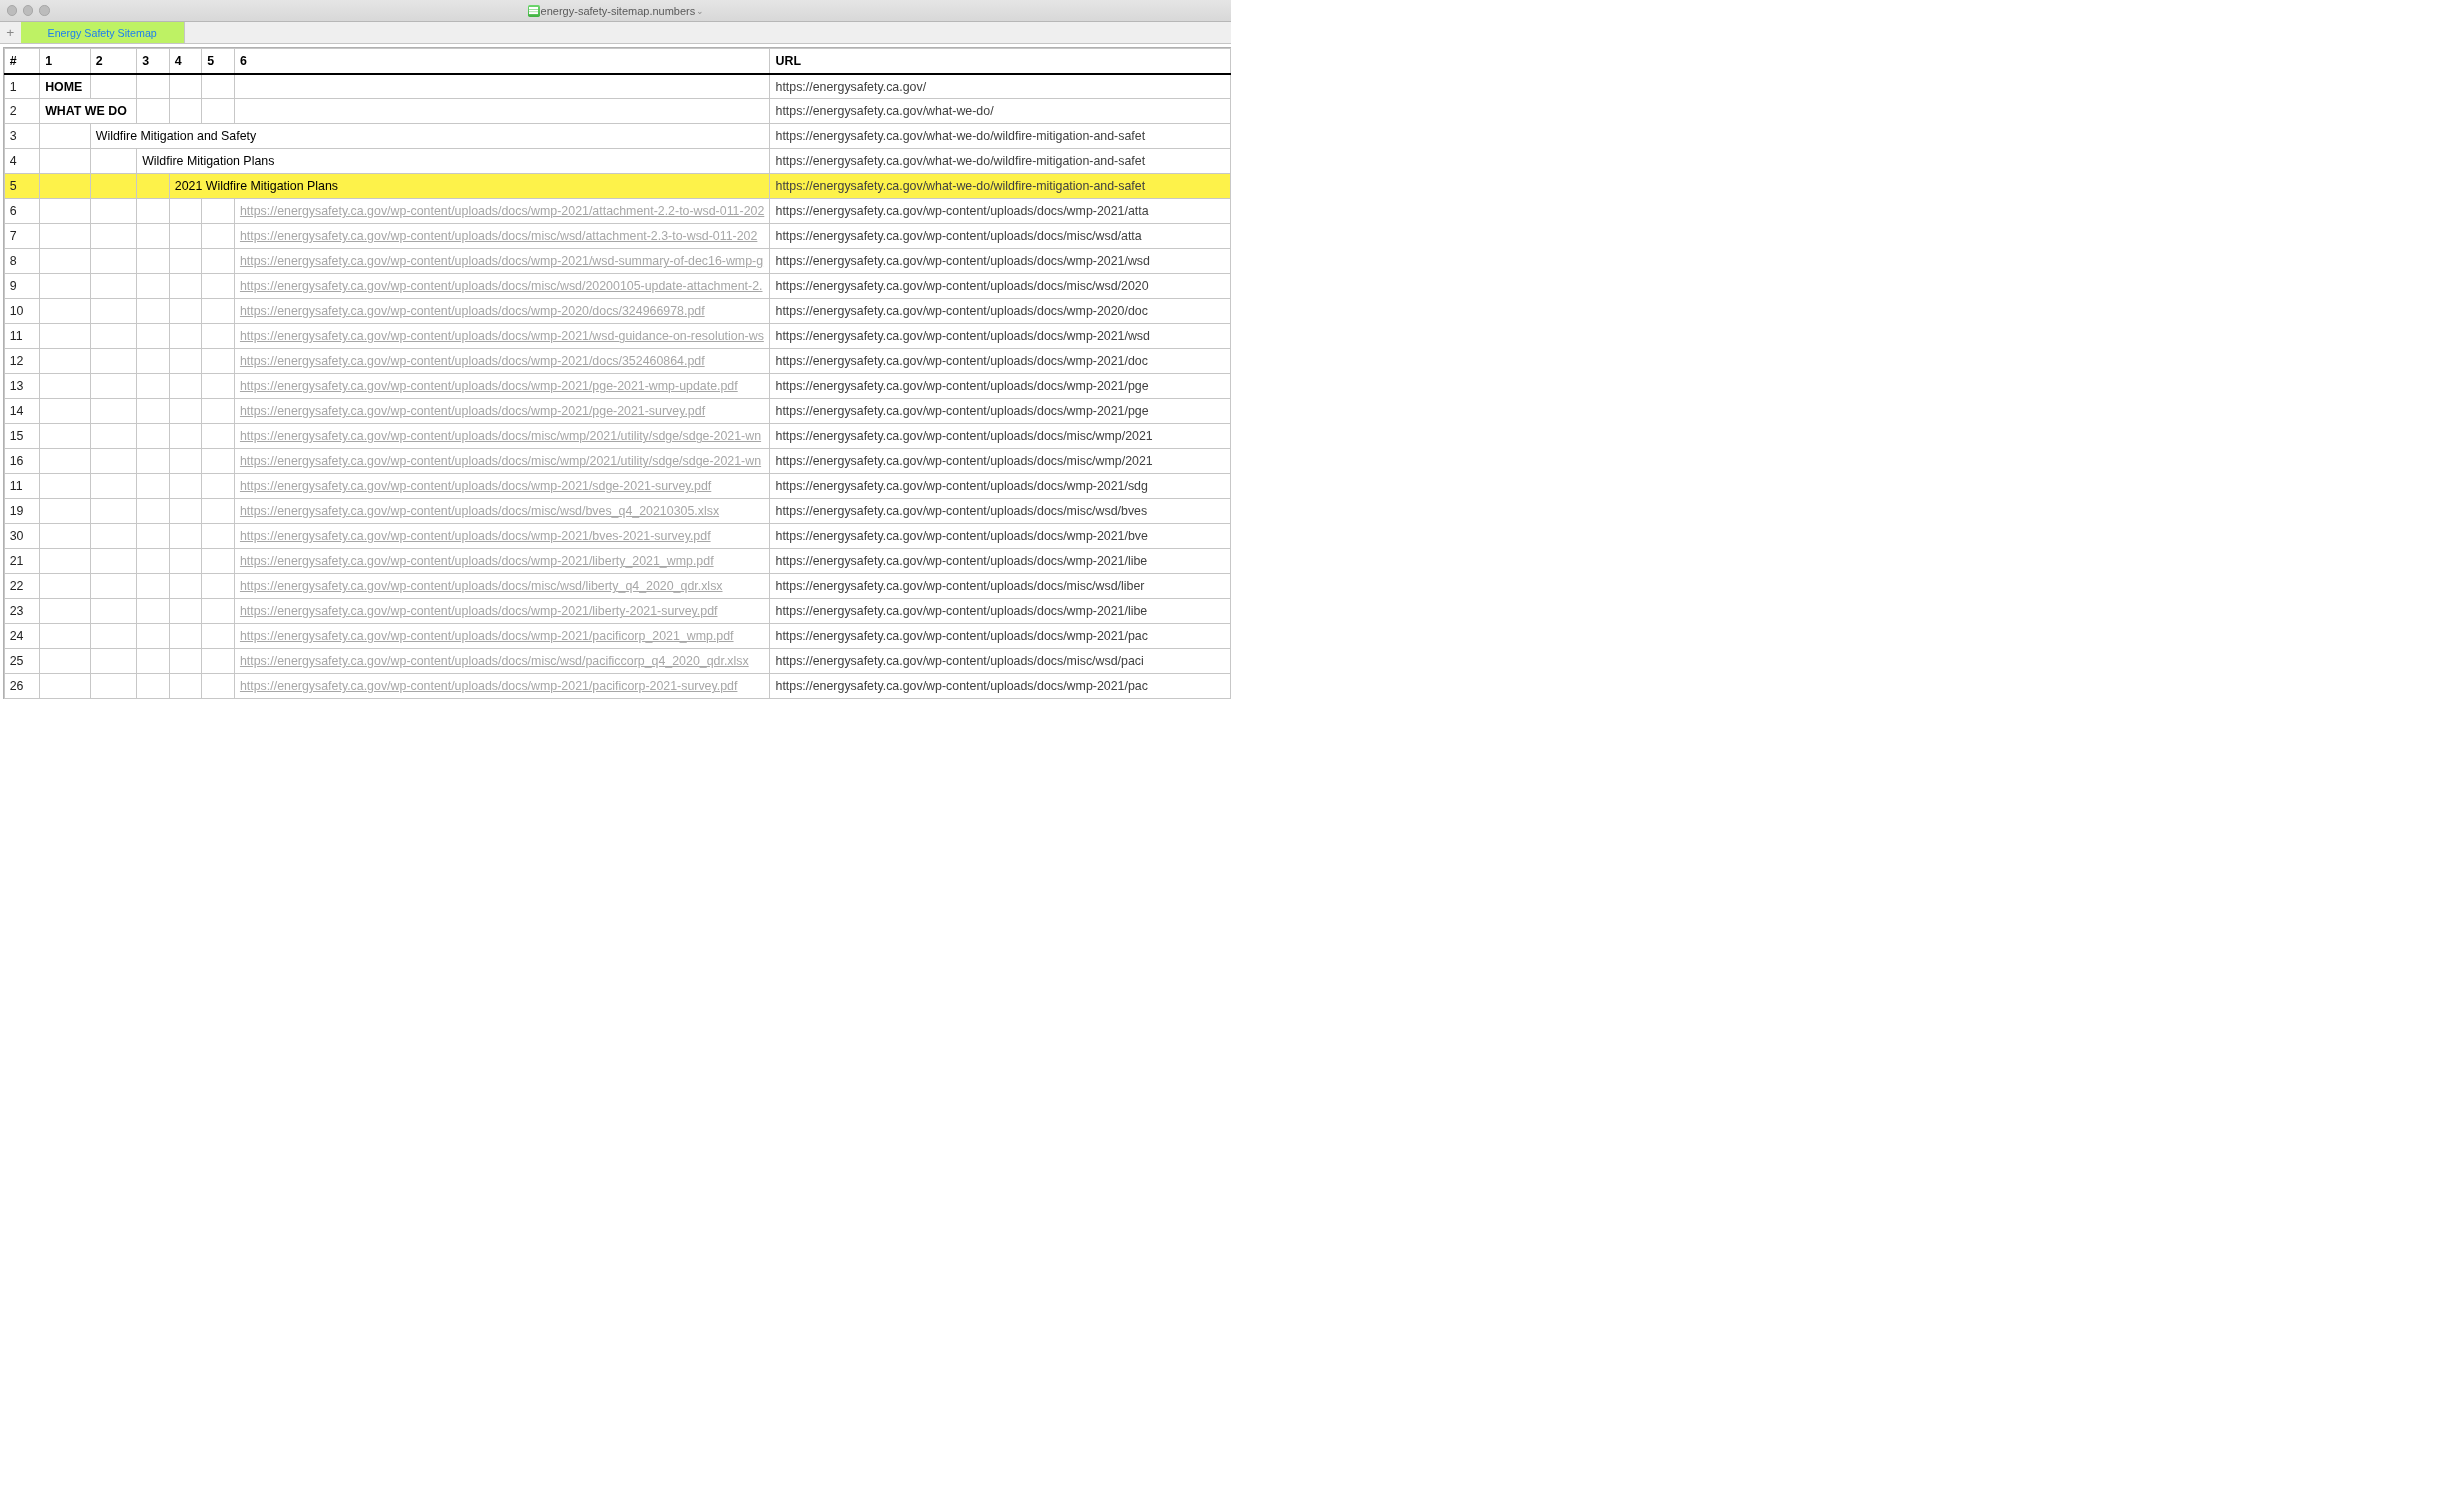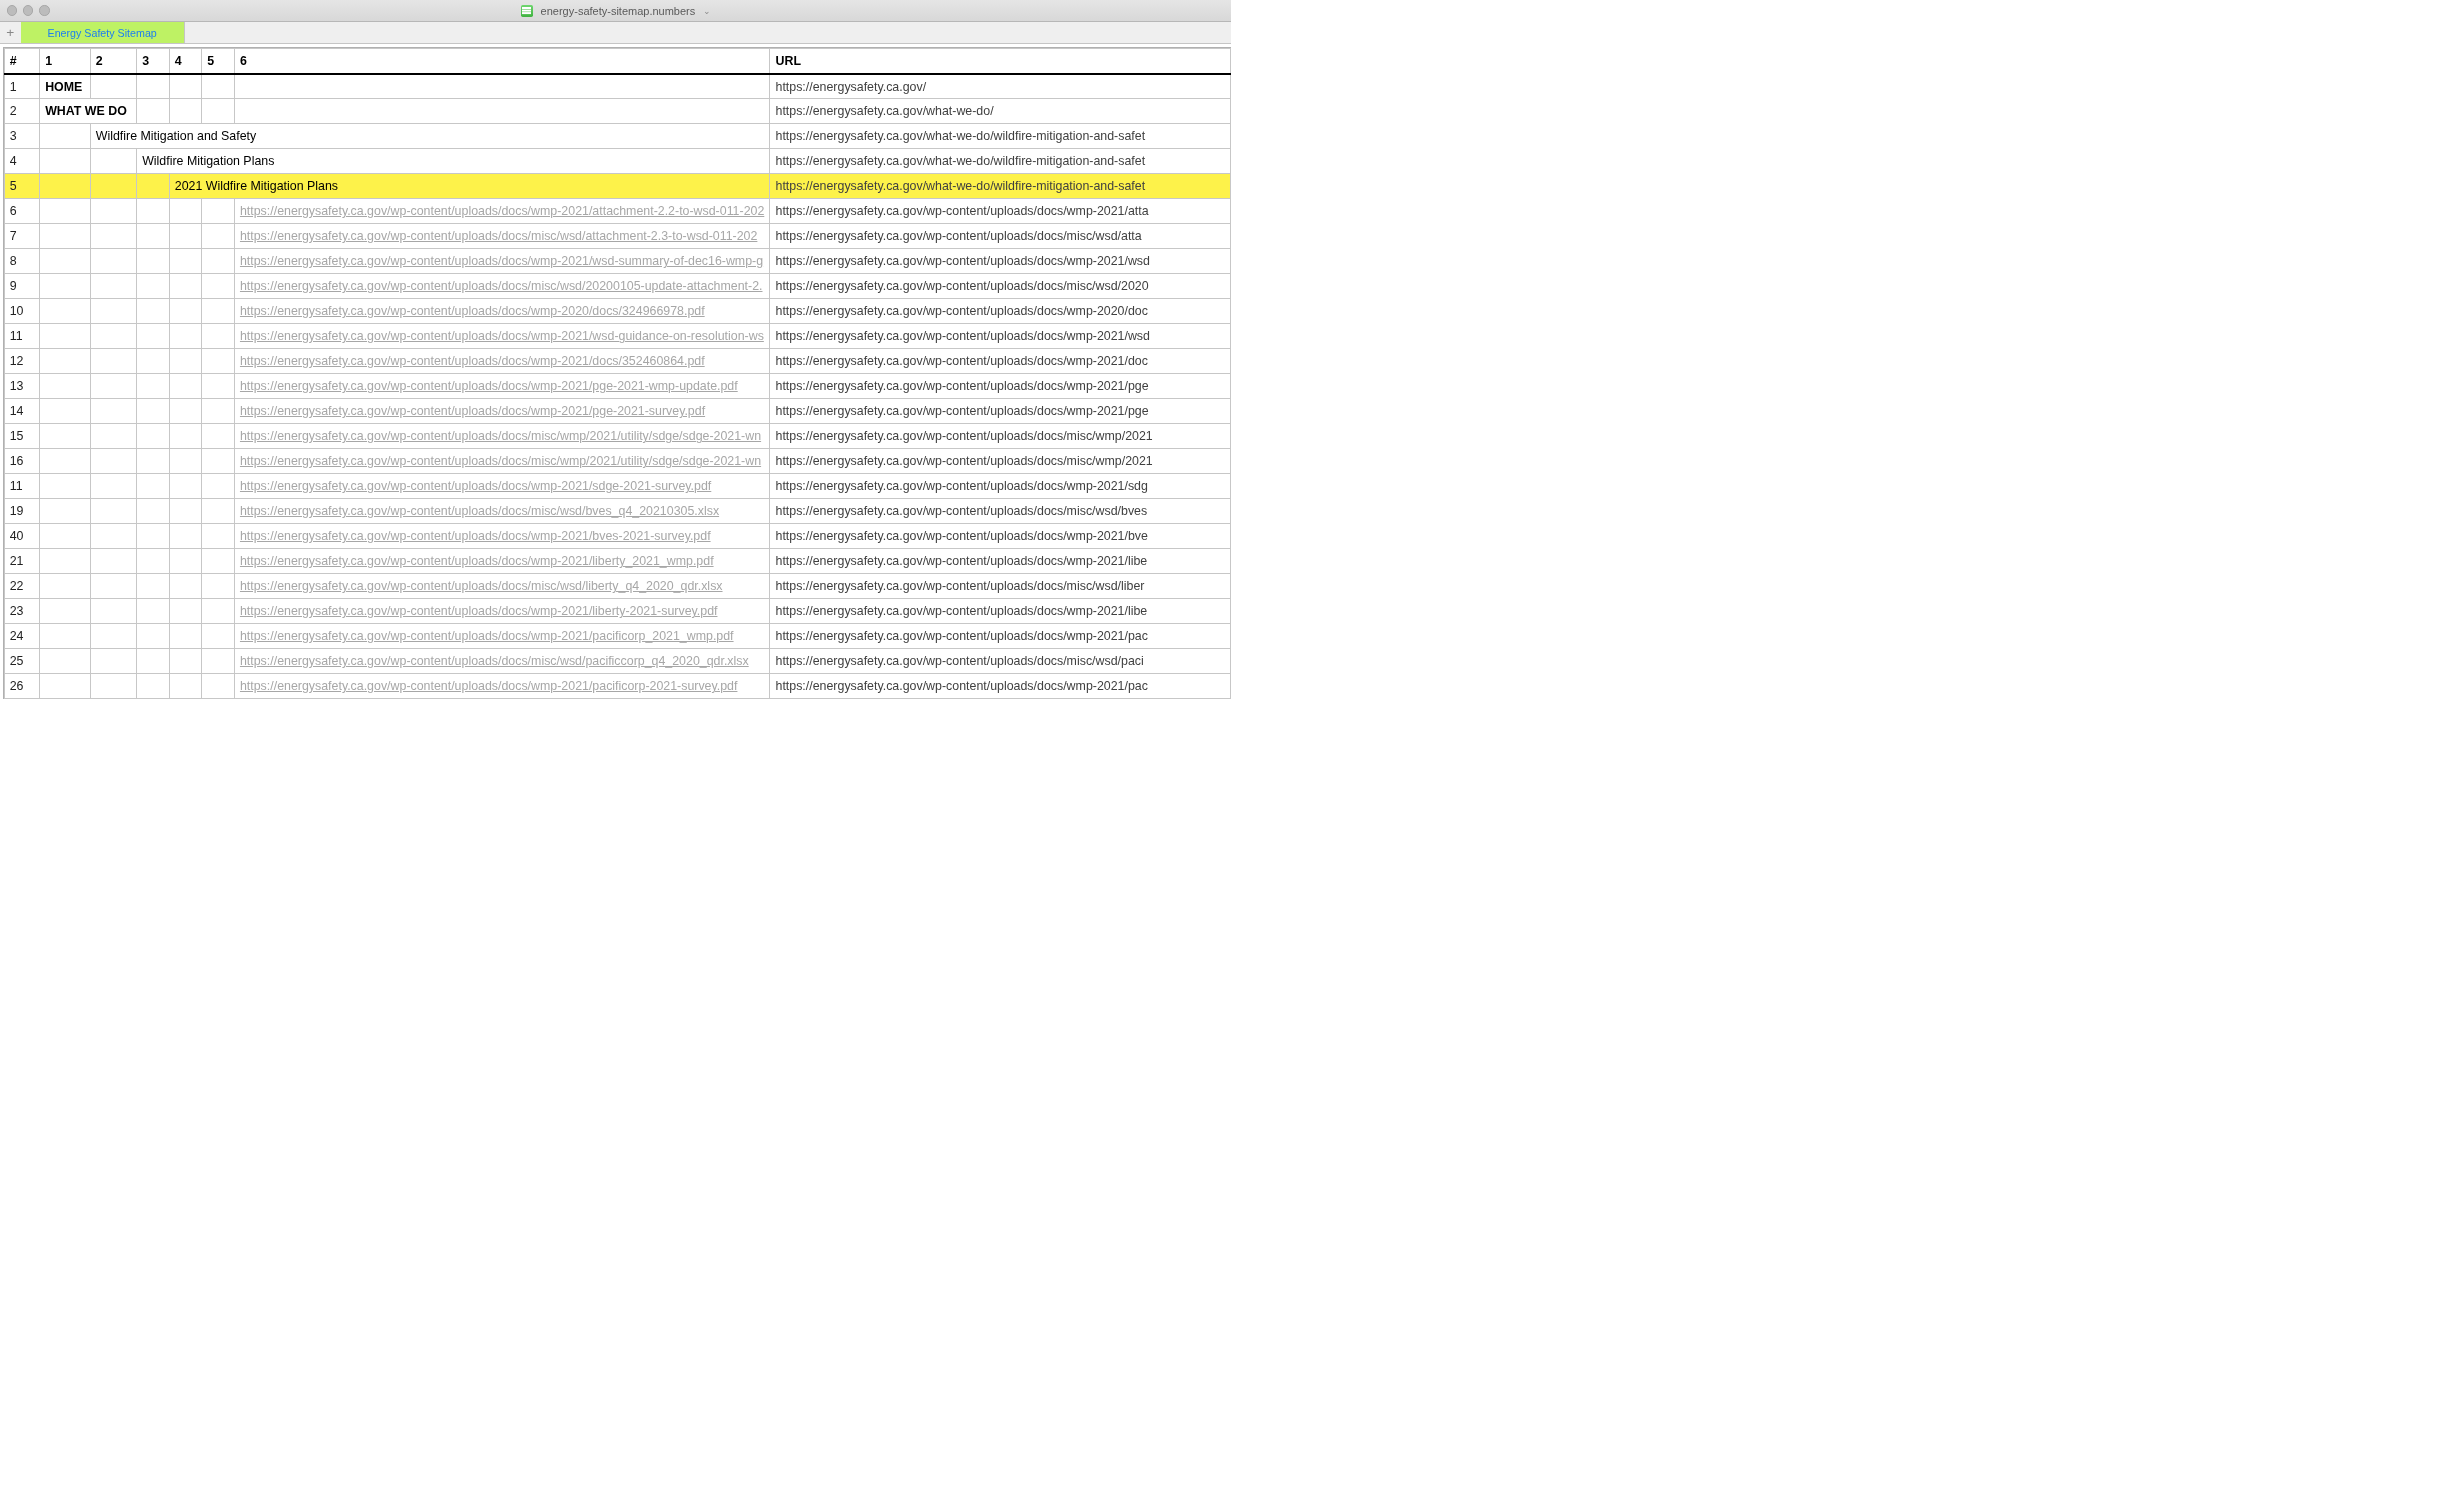--- a/index.html
+++ b/index.html
@@ -19,21 +19,21 @@
     background: linear-gradient(#e5e5e5,#d8d8d8);
     display: flex; align-items: center;
     padding: 0 6.8px;
     border-bottom: 0.9px solid #b7b7b7;
     position: relative;
   }
   .traffic-lights { display: flex; gap: 6px; }
   .tl { width: 10.3px; height: 10.3px; border-radius: 50%; background:#bcbcbc; border:0.9px solid #a8a8a8; }
   .title-center {
     position: absolute; left: 0; right: 0;
-    display: flex; justify-content: center; align-items: center; gap: 8px;
+    display: flex; justify-content: center; align-items: center; gap: 1px;
     font-size: 11px; color: #5a5a5a;
     pointer-events: none;
   }
   .doc-icon {
     width: 12px; height: 12px; display:inline-block;
     background: linear-gradient(#6fd66f,#3fb23f);
     border-radius: 1.7px; position: relative;
   }
   .doc-icon::after{
     content:""; position:absolute; left:1.7px; right:1.7px; top:2.6px; height:1.7px; background:#fff; box-shadow:0 2.6px 0 #fff, 0 5.1px 0 #fff;
@@ -309,21 +309,21 @@
               <td class="num">19</td>
               <td></td>
               <td></td>
               <td></td>
               <td></td>
               <td></td>
               <td><span class="link-dim">https://energysafety.ca.gov/wp-content/uploads/docs/misc/wsd/bves_q4_20210305.xlsx</span></td>
               <td><span class="link-active">https://energysafety.ca.gov/wp-content/uploads/docs/misc/wsd/bves</span></td>
             </tr>
             <tr>
-              <td class="num">40</td>
+              <td class="num">30</td>
               <td></td>
               <td></td>
               <td></td>
               <td></td>
               <td></td>
               <td><span class="link-dim">https://energysafety.ca.gov/wp-content/uploads/docs/wmp-2021/bves-2021-survey.pdf</span></td>
               <td><span class="link-active">https://energysafety.ca.gov/wp-content/uploads/docs/wmp-2021/bve</span></td>
             </tr>
             <tr>
               <td class="num">21</td>

